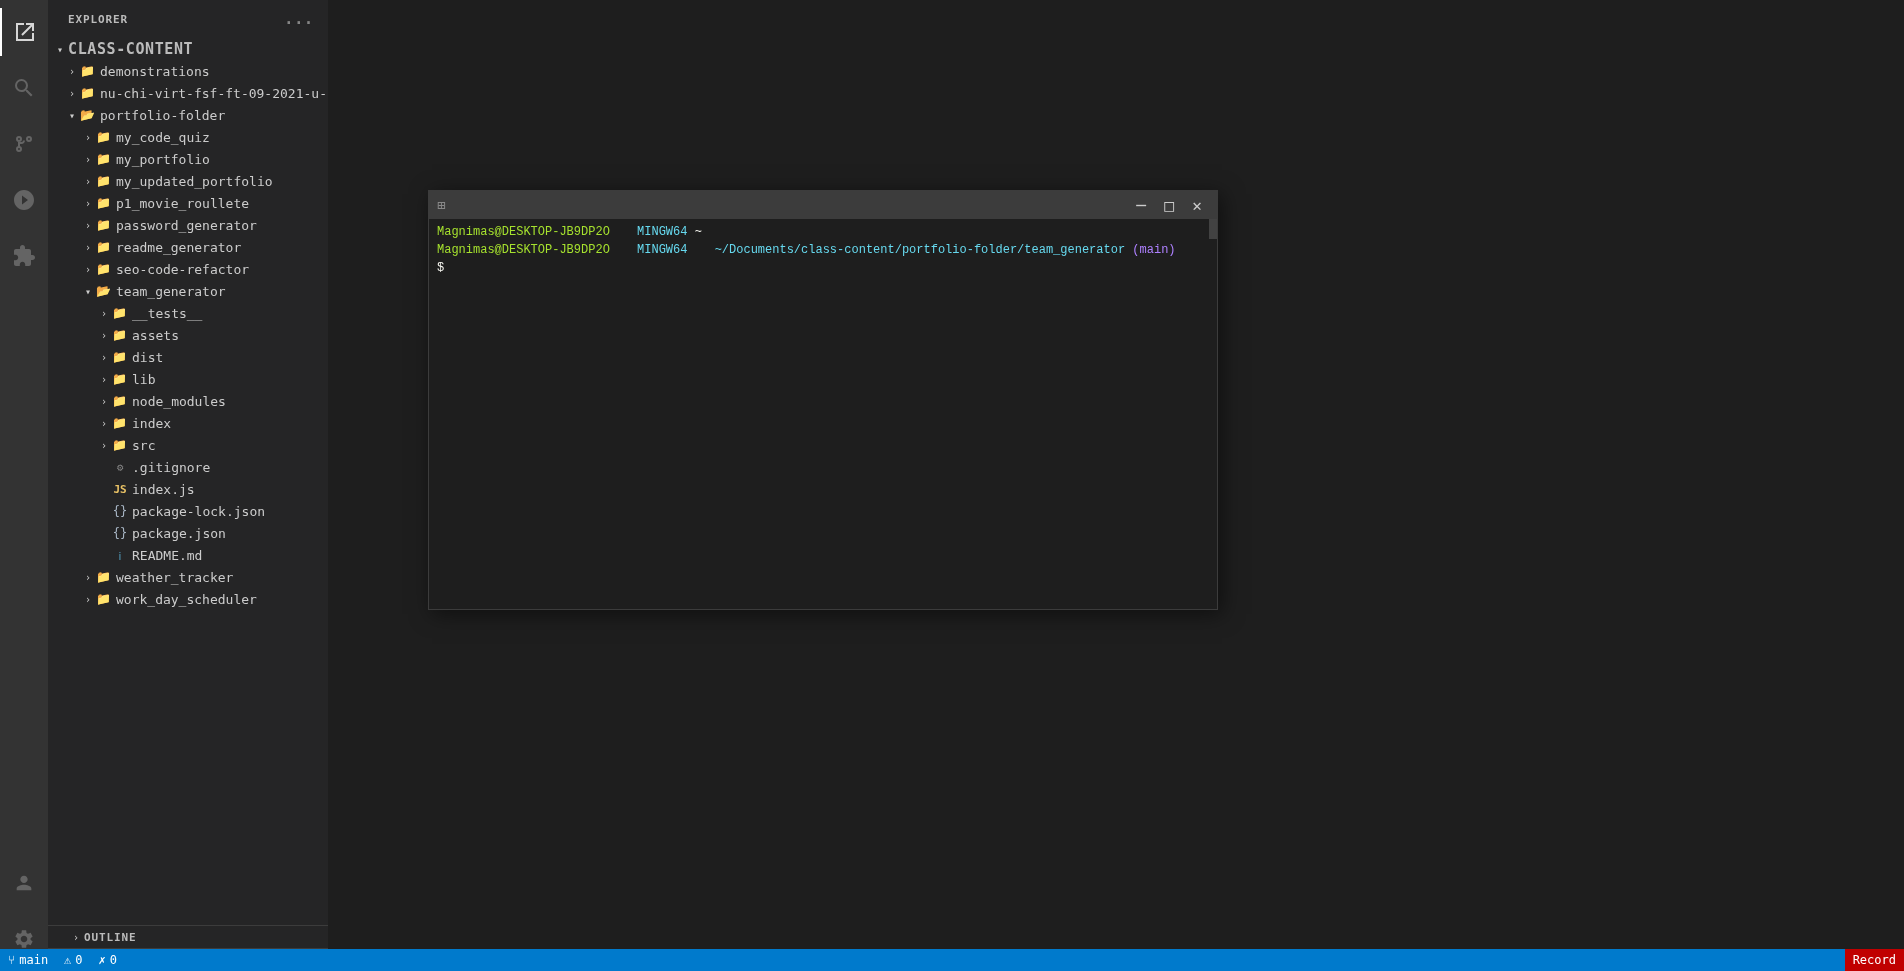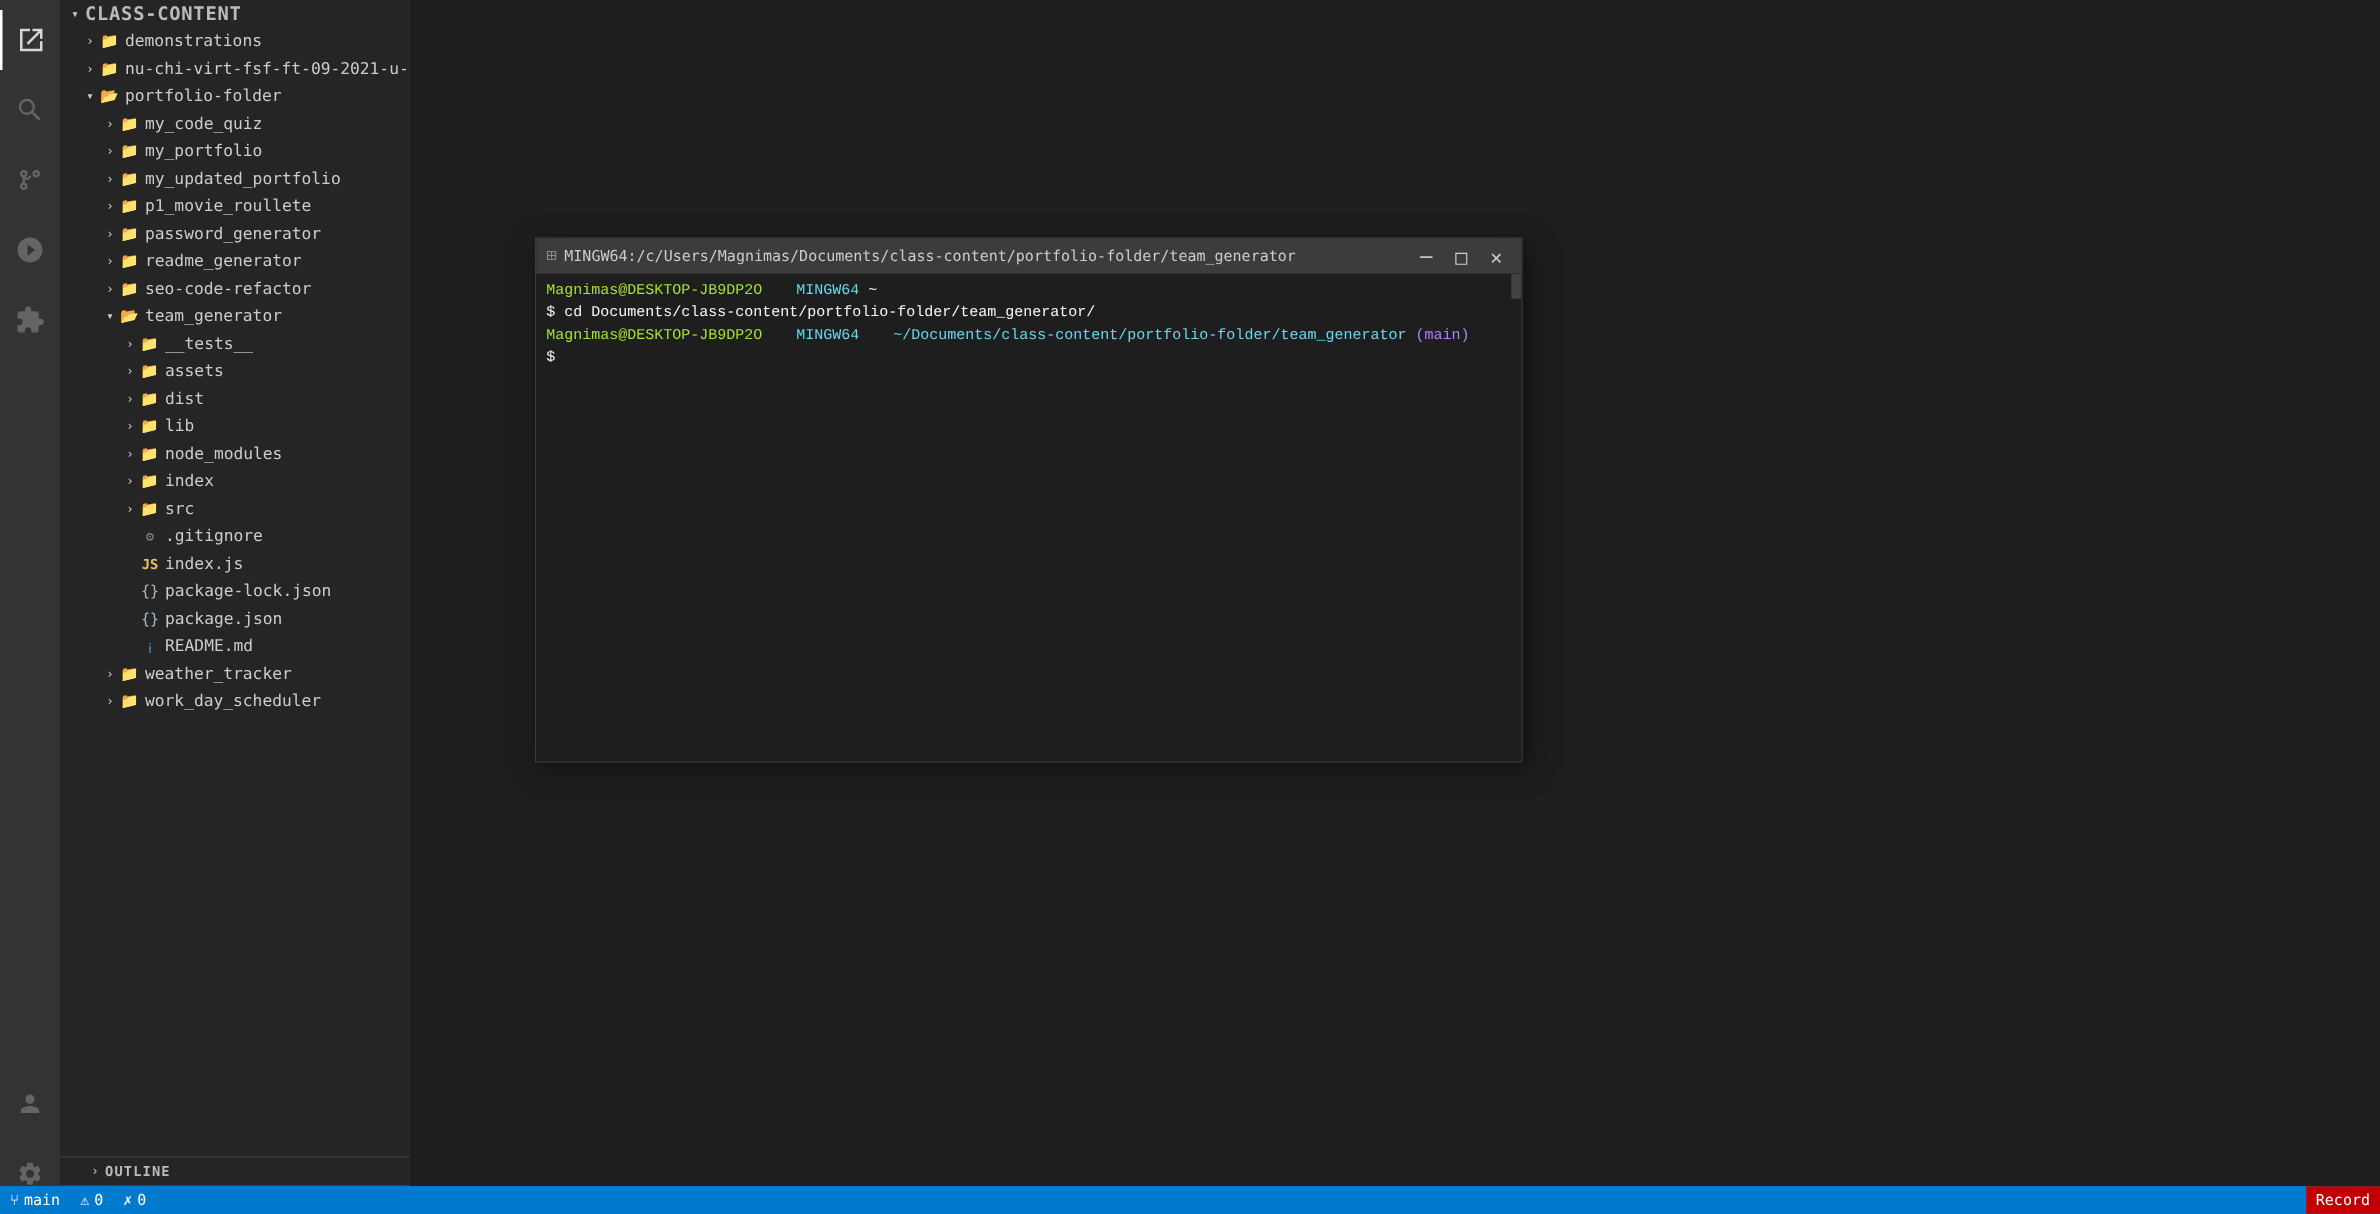--- a/index.html
+++ b/index.html
@@ -320,20 +320,26 @@
     </div>
     <div class="activity-icon" title="Manage">
       <svg width="22" height="22" viewBox="0 0 24 24" fill="currentColor" opacity="0.6">
           <path d="M19.14,12.94c0.04-0.3,0.06-0.61,0.06-0.94c0-0.32-0.02-0.64-0.07-0.94l2.03-1.58c0.18-0.14,0.23-0.41,0.12-0.61 l-1.92-3.32c-0.12-0.22-0.37-0.29-0.59-0.22l-2.39,0.96c-0.5-0.38-1.03-0.7-1.62-0.94L14.4,2.81c-0.04-0.24-0.24-0.41-0.48-0.41 h-3.84c-0.24,0-0.43,0.17-0.47,0.41L9.25,5.35C8.66,5.59,8.12,5.92,7.63,6.29L5.24,5.33c-0.22-0.08-0.47,0-0.59,0.22L2.74,8.87 C2.62,9.08,2.66,9.34,2.86,9.48l2.03,1.58C4.84,11.36,4.8,11.69,4.8,12s0.02,0.64,0.07,0.94l-2.03,1.58 c-0.18,0.14-0.23,0.41-0.12,0.61l1.92,3.32c0.12,0.22,0.37,0.29,0.59,0.22l2.39-0.96c0.5,0.38,1.03,0.7,1.62,0.94l0.36,2.54 c0.05,0.24,0.24,0.41,0.48,0.41h3.84c0.24,0,0.44-0.17,0.47-0.41l0.36-2.54c0.59-0.24,1.13-0.56,1.62-0.94l2.39,0.96 c0.22,0.08,0.47,0,0.59-0.22l1.92-3.32c0.12-0.22,0.07-0.47-0.12-0.61L19.14,12.94z M12,15.6c-1.98,0-3.6-1.62-3.6-3.6 s1.62-3.6,3.6-3.6s3.6,1.62,3.6,3.6S13.98,15.6,12,15.6z"></path>
         </svg>
     </div>
   </div>
 </div>
 
 <div class="sidebar">
+  <div class="sidebar-header">
+    <span>Explorer</span>
+    <div class="sidebar-header-icons">
+      <span class="sidebar-header-icon">...</span>
+    </div>
+  </div>
 
   <div class="tree-view">
 
     <div class="tree-item">
       <span class="tree-indent" style="width:4px"></span>
       <span class="tree-arrow open"></span>
       <span class="tree-label" style="font-size:15px;font-weight:700;letter-spacing:0.04em;color:#bbbbbb">CLASS-CONTENT</span>
     </div>
 
     <div class="tree-item">
@@ -526,38 +532,34 @@
     </div>
   </div>
 </div>
 
 <div class="main-area">
 
   <div class="terminal-window">
     <div class="terminal-titlebar">
       <div class="terminal-title-left">
         <span class="terminal-title-icon">⊞</span>
-        <span>MINGW64:/c/Users/Magnimas/Documents/class-content/portfolio-folder/team_generator</span>
       </div>
       <div class="terminal-title-controls">
         <div class="terminal-ctrl-btn" title="Minimize">─</div>
         <div class="terminal-ctrl-btn" title="Maximize">□</div>
         <div class="terminal-ctrl-btn close" title="Close">✕</div>
       </div>
     </div>
     <div class="terminal-body">
 
       <div class="term-line">
         <span class="term-user">Magnimas@DESKTOP-JB9DP2O</span>
         <span style="color:#cccccc">&nbsp;</span>
         <span class="term-path">MINGW64</span>
         <span class="term-cmd">&nbsp;~</span>
-      </div>
-      <div class="term-line">
-        <span class="term-prompt">$ cd Documents/class-content/portfolio-folder/team_generator/</span>
       </div>
 
       <div class="term-line">
         <span class="term-user">Magnimas@DESKTOP-JB9DP2O</span>
         <span style="color:#cccccc">&nbsp;</span>
         <span class="term-path">MINGW64</span>
         <span class="term-path">&nbsp;~/Documents/class-content/portfolio-folder/team_generator</span>
         <span class="term-branch">&nbsp;(main)</span>
       </div>
       <div class="term-line">

